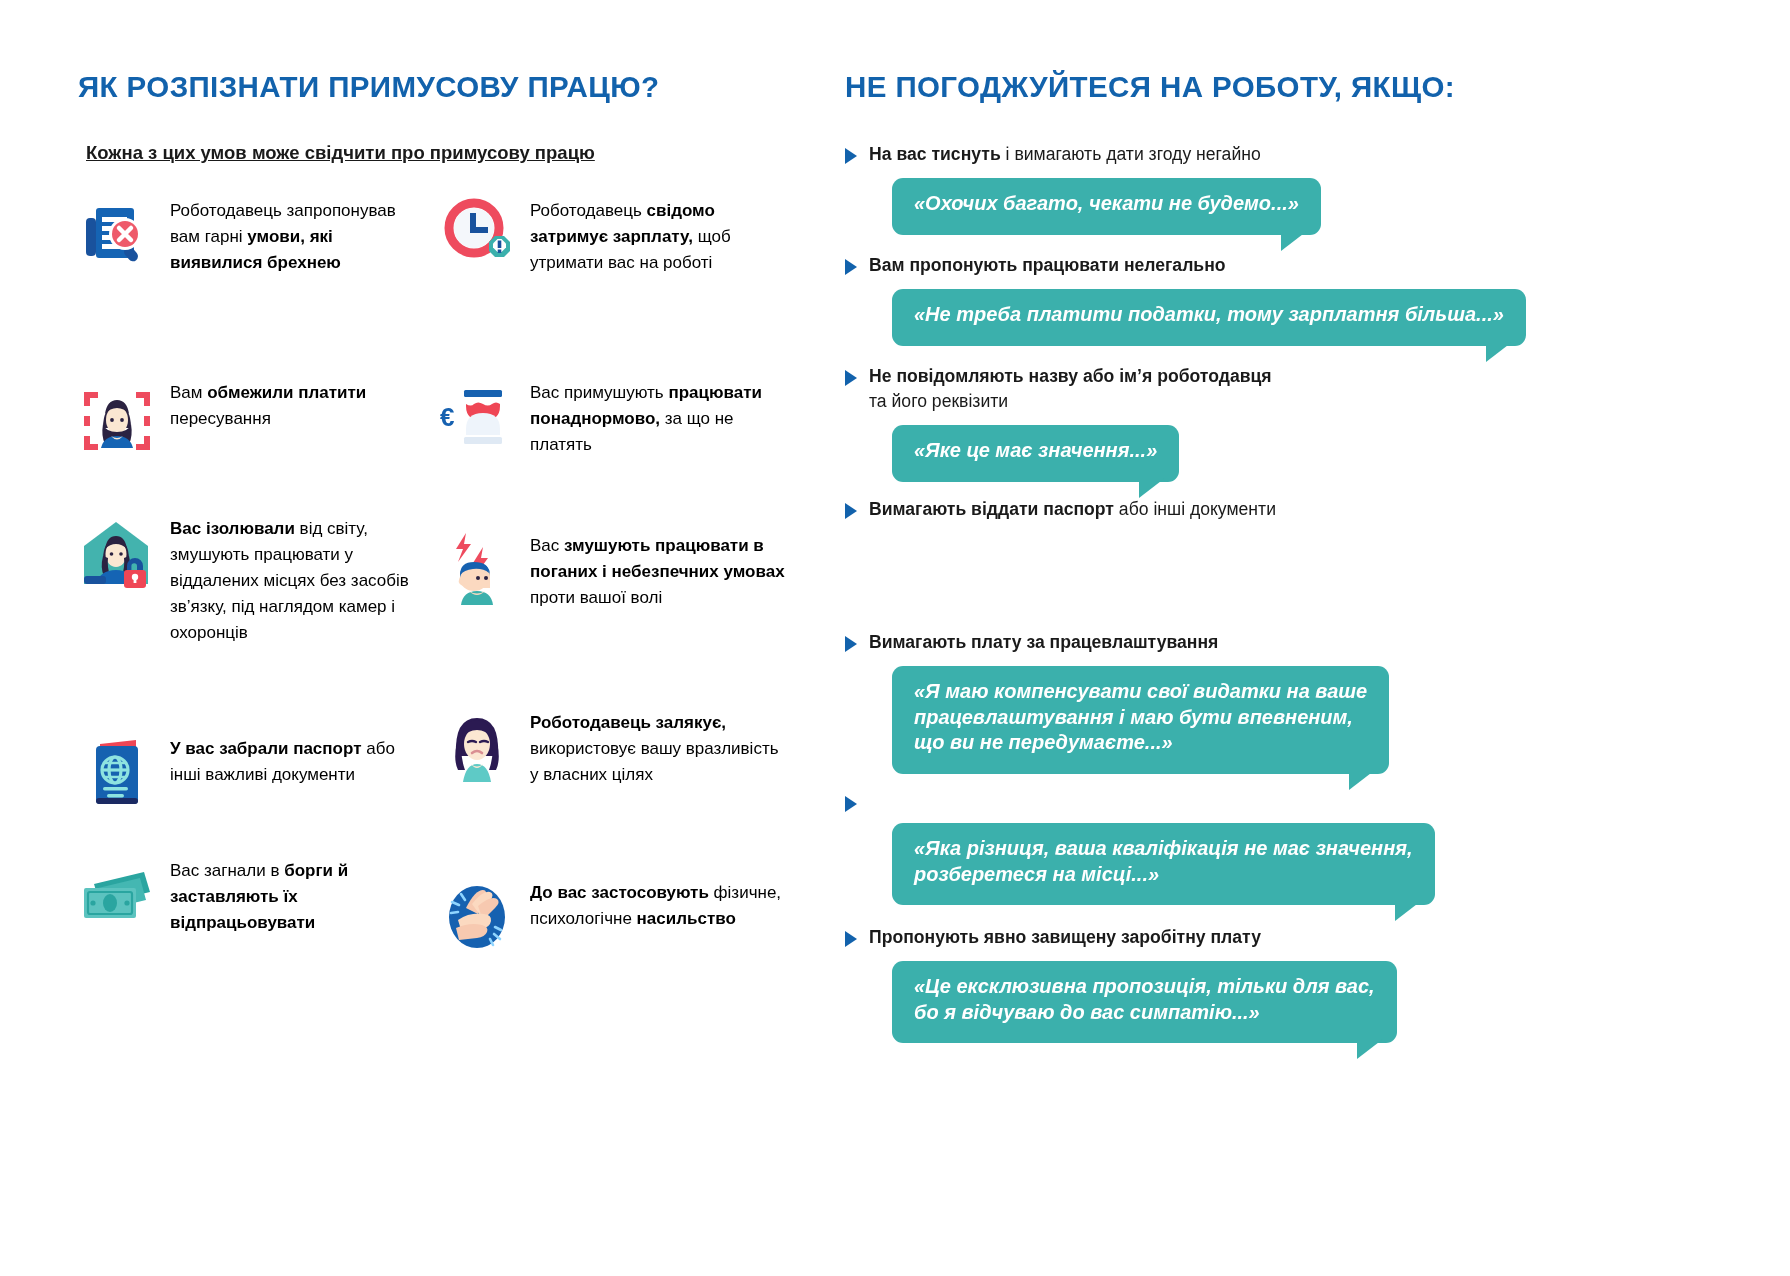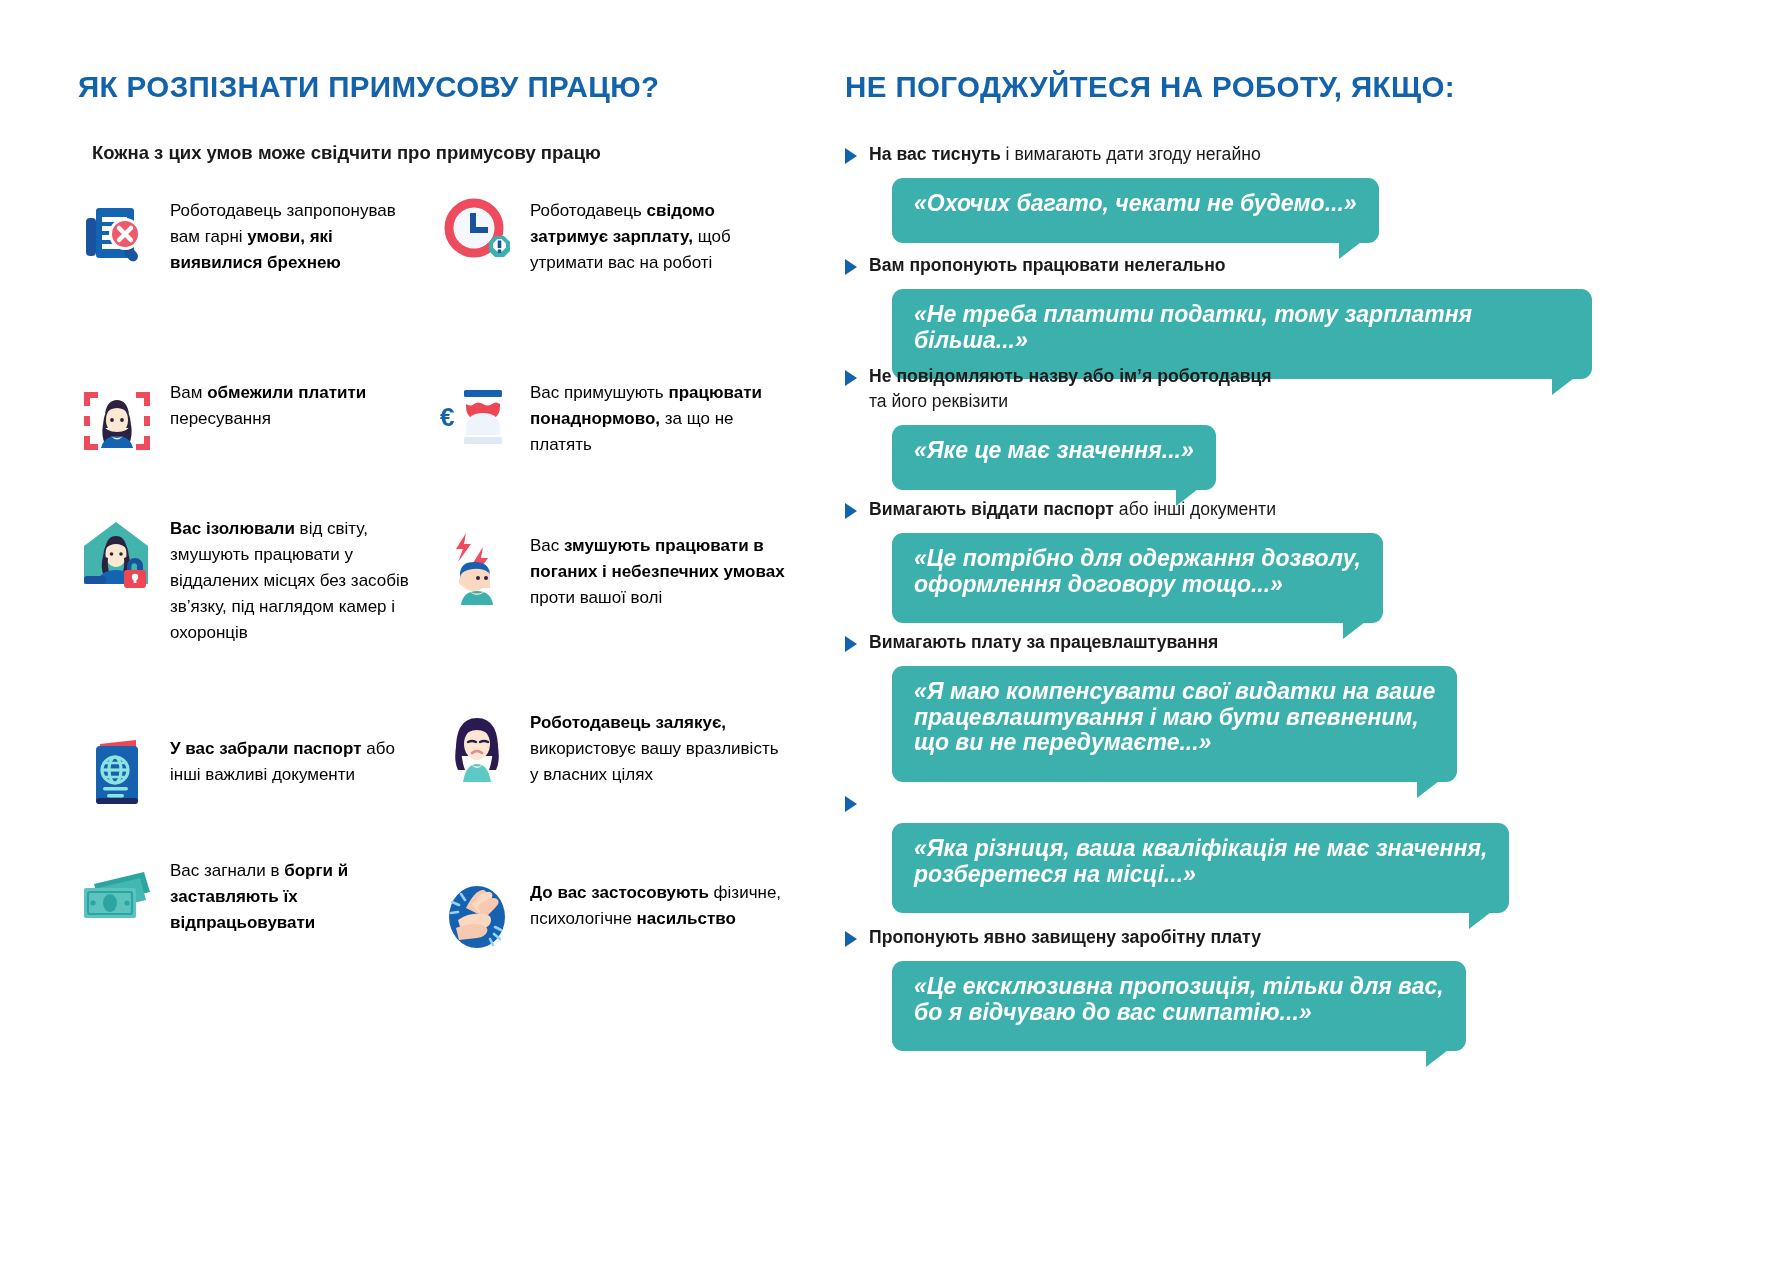--- a/index.html
+++ b/index.html
@@ -20,25 +20,26 @@
     font-size: 29.5px;
     font-weight: bold;
     letter-spacing: 0.4px;
     text-transform: uppercase;
     text-align: right;
   }
   .title-left  { position: absolute; left: 0; top: 70px; white-space: nowrap; }
   .title-right { position: absolute; left: 0; top: 70px; white-space: nowrap; }
 
   .subtitle {
-    position: absolute; left: 14px; top: 142px;
+    position: absolute; left: 8px; top: 142px;
     color: #1a1a1a;
     font-size: 18.5px;
     font-weight: bold;
     white-space: nowrap;
+    text-decoration: underline;
   }
 
   
   .items {
     position: absolute; left: 0; top: 196px;
     width: 730px;
   }
   .items-col { position: absolute; top: 0; width: 350px; }
   .items-col.c1 { left: 0px; }
   .items-col.c2 { left: 360px; }
@@ -84,25 +85,25 @@
   }
   .rhead .rtext b { font-weight: bold; }
 
   .bubble {
     position: relative;
     display: inline-block;
     margin-left: 47px;
     margin-top: 11px;
     background: #3bb0ac;
     border-radius: 11px;
-    padding: 13px 22px 26px 22px;
+    padding: 13px 22px 18px 22px;
     color: #ffffff;
     font-style: italic;
     font-weight: bold;
-    font-size: 23px;
+    font-size: 20px;
     line-height: 25.5px;
     max-width: 700px;
   }
   .bubble::after {
     content: "";
     position: absolute;
     right: 14px;
     bottom: -16px;
     width: 0; height: 0;
     border-left: 0 solid transparent;
@@ -339,21 +340,20 @@
         <span class="rtext"><b>Не повідомляють назву або ім’я роботодавця</b><br>та його реквізити</span>
       </div>
       <div class="bubble">«Яке це має значення...»</div>
     </div>
 
     <div class="rblock" style="top:497px">
       <div class="rhead">
         <span class="tri"></span>
         <span class="rtext"><b>Вимагають віддати паспорт</b> або інші документи</span>
       </div>
-      <div class="bubble">«Це потрібно для одержання дозволу,<br>оформлення договору тощо...»</div>
     </div>
 
     <div class="rblock" style="top:630px">
       <div class="rhead">
         <span class="tri"></span>
         <span class="rtext"><b>Вимагають плату за працевлаштування</b></span>
       </div>
       <div class="bubble">«Я маю компенсувати свої видатки на ваше<br>працевлаштування і маю бути впевненим,<br>що ви не передумаєте...»</div>
     </div>
 

